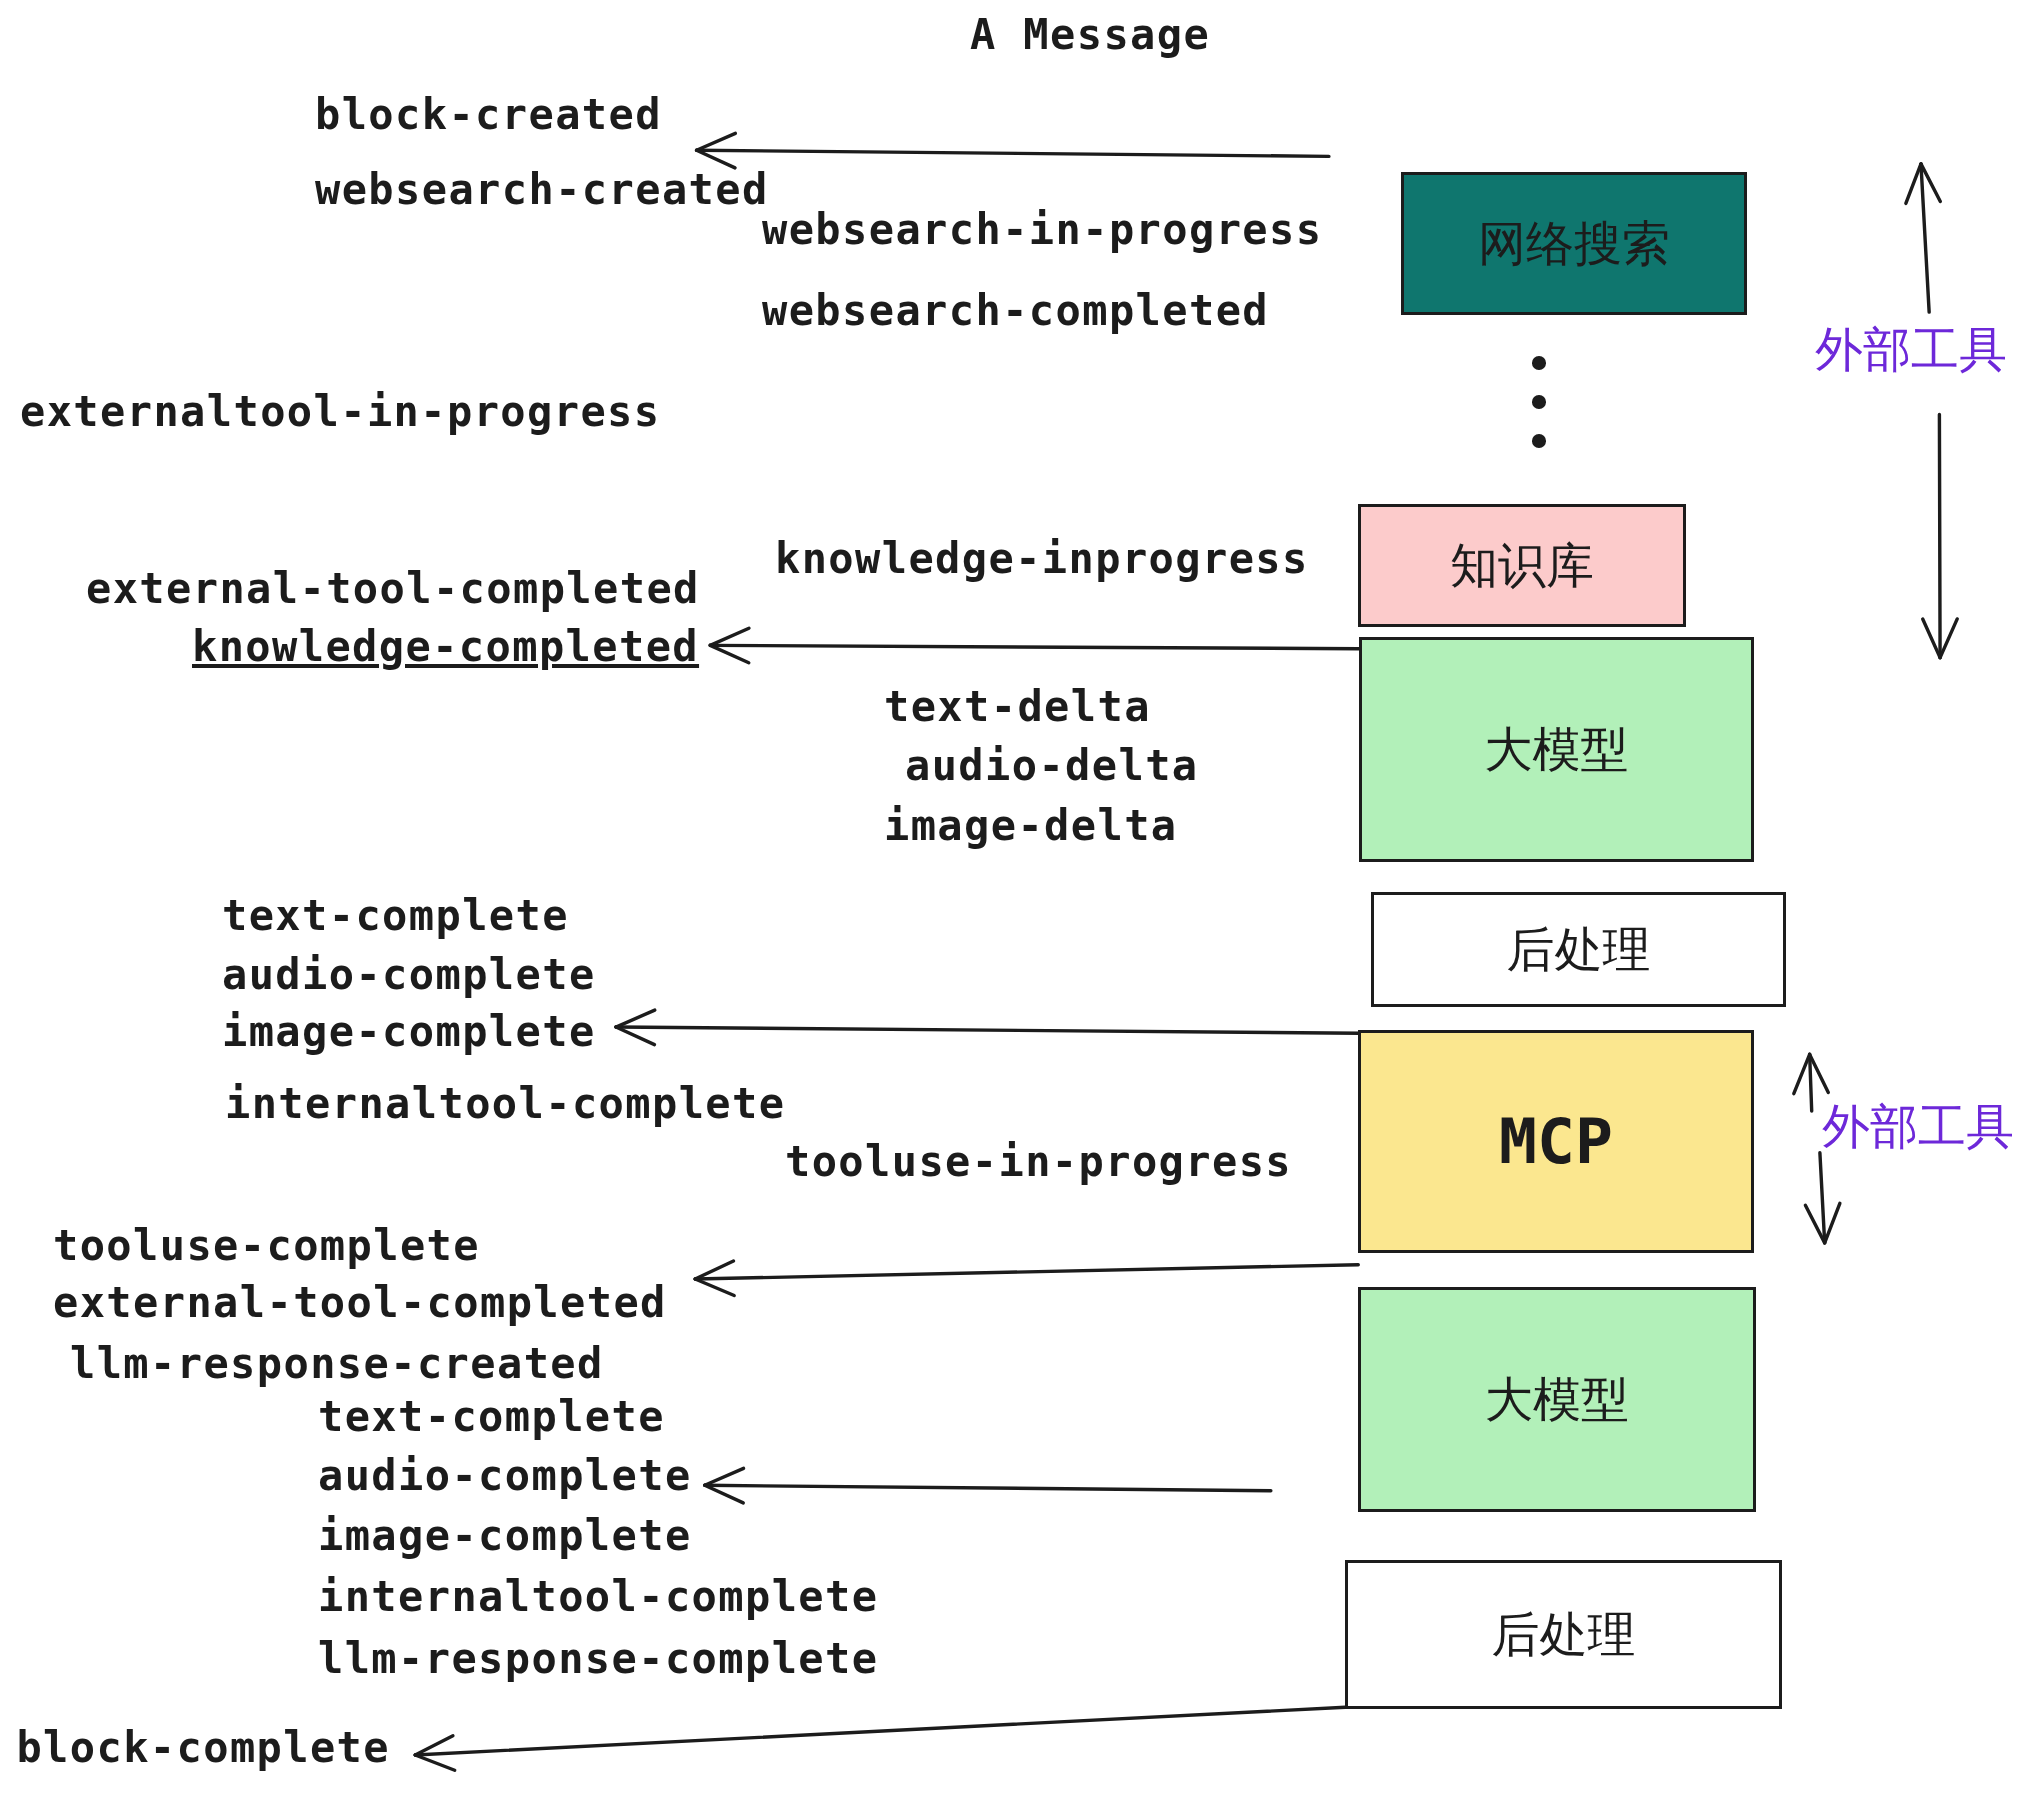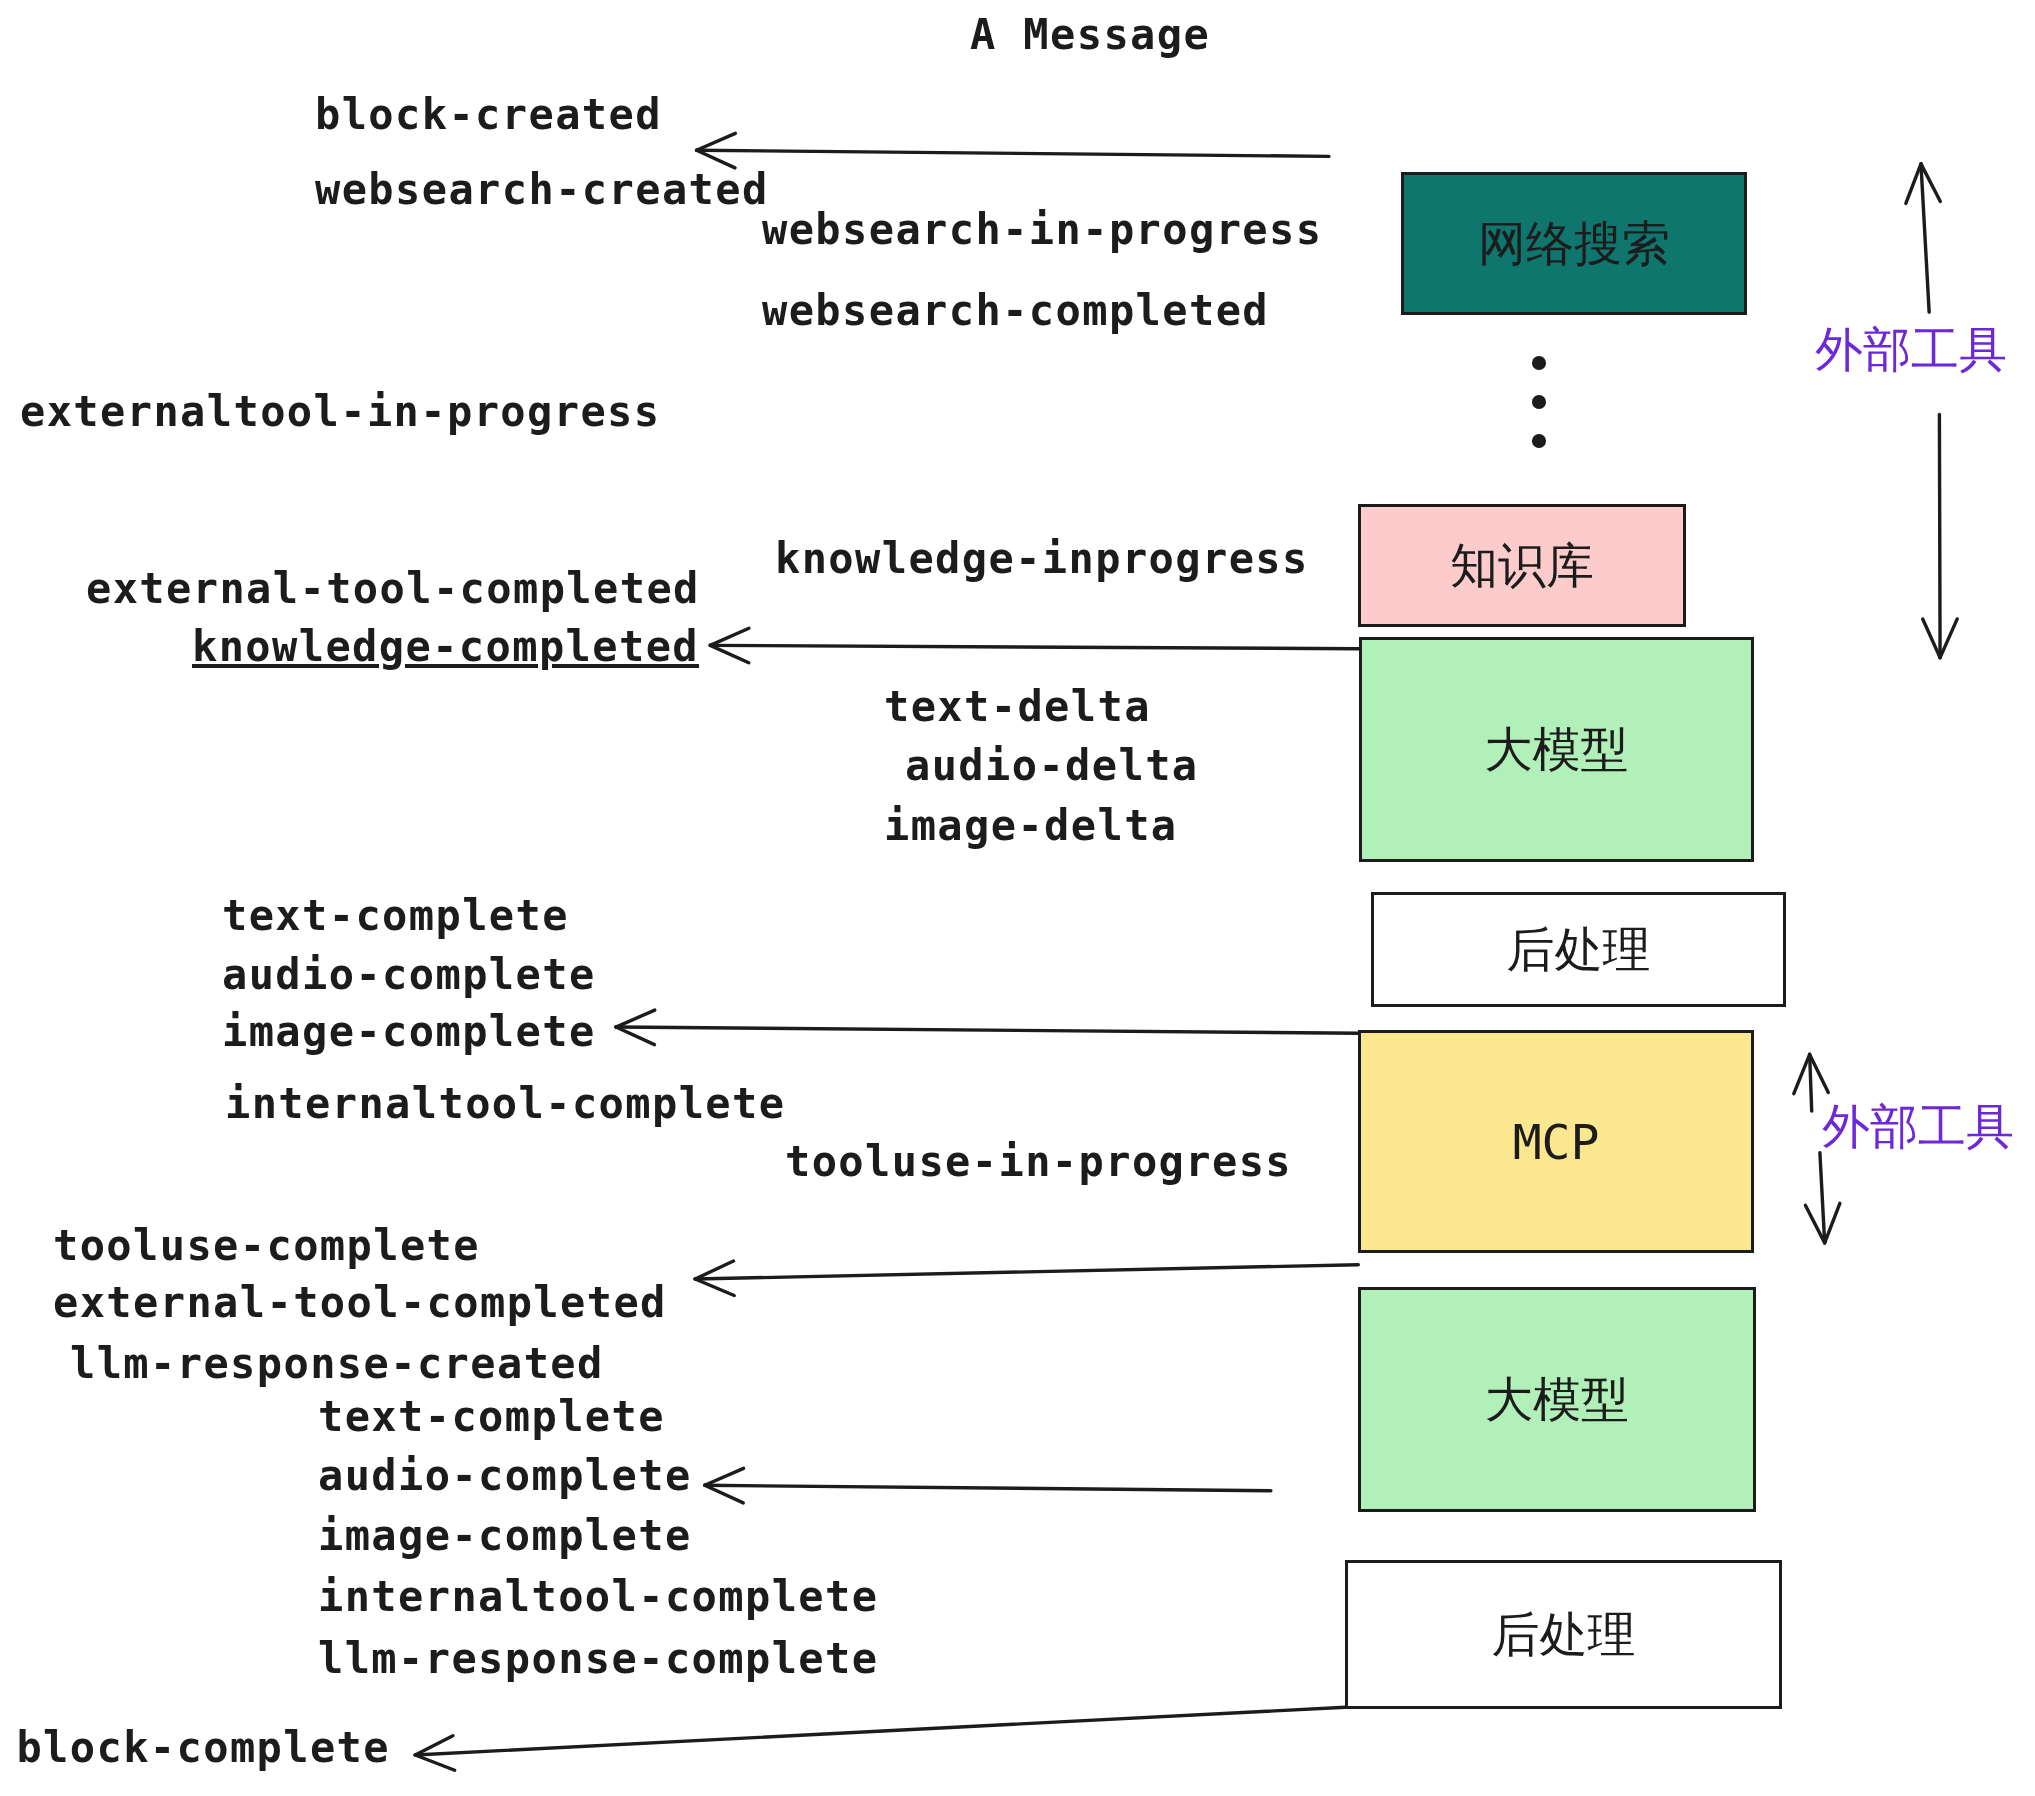--- a/index.html
+++ b/index.html
@@ -36,22 +36,22 @@
   }
   .box .lbl{
     font-family:"Liberation Sans", sans-serif;
     font-size:48px;
     line-height:1;
     white-space:nowrap;
     color:#1c1c1c;
   }
   .box.latin .lbl{
     font-family:"DejaVu Sans Mono", monospace;
-    font-weight:normal;
-    font-size:48px;
+    font-weight:bold;
+    font-size:63px;
   }
   .side-label{
     position:absolute;
     font-family:"Liberation Sans", sans-serif;
     font-size:48px;
     line-height:1;
     white-space:nowrap;
     color:#6d28d9;
   }
   .dot{

